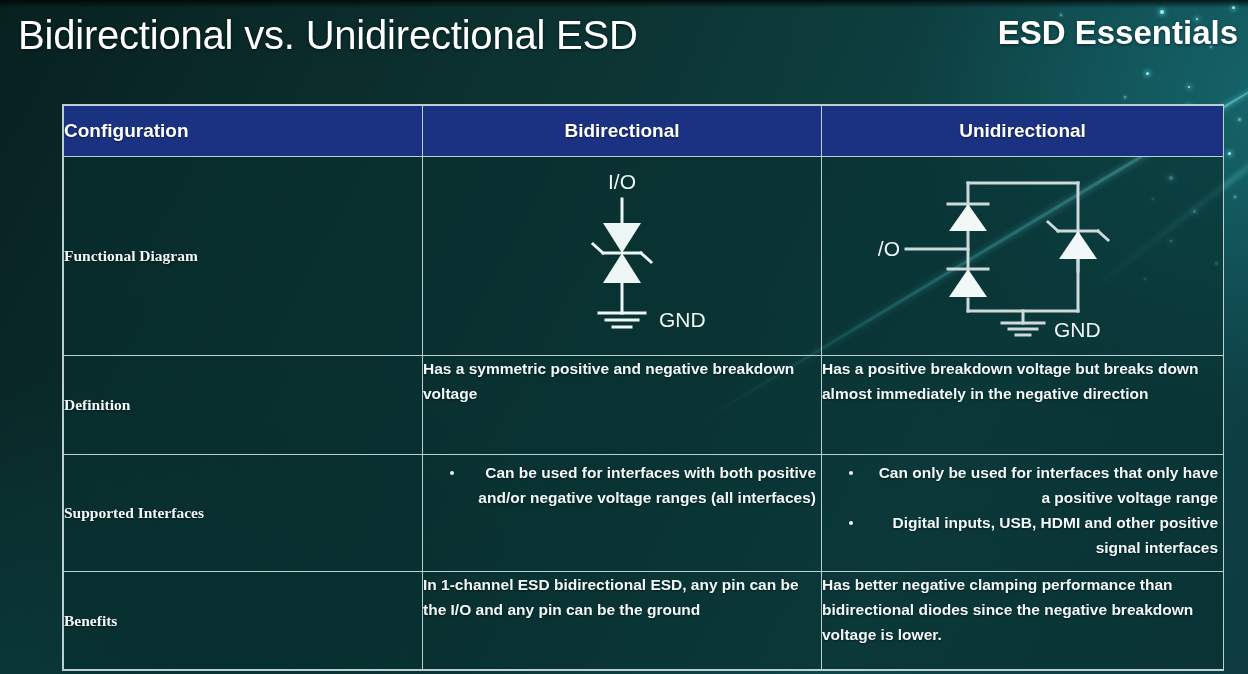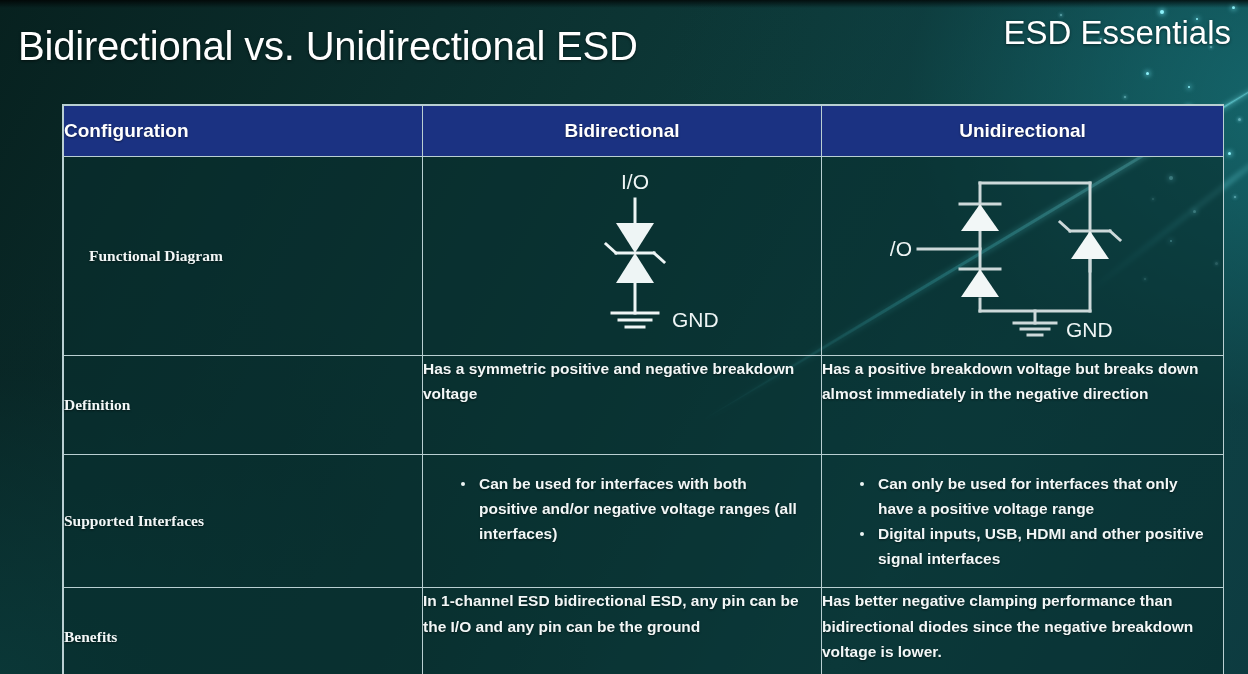--- a/index.html
+++ b/index.html
@@ -55,34 +55,34 @@
   }
   .topbar-shade {
     position: absolute;
     left: 0; top: 0; right: 0; height: 8px;
     background: linear-gradient(180deg, rgba(0,0,0,0.75), rgba(0,0,0,0));
   }
   
   .title {
     position: absolute;
     left: 18px;
-    top: 24px;
+    top: 13px;
     font-size: 40px;
     font-weight: 400;
     color: #ffffff;
     letter-spacing: -0.2px;
     text-shadow: 0 1px 3px rgba(0,0,0,0.55);
     white-space: nowrap;
   }
   .kicker {
     position: absolute;
-    right: 17px;
+    right: 10px;
     top: 14px;
     font-size: 33px;
-    font-weight: 400;
+    font-weight: 700;
     color: #ffffff;
     text-shadow: 0 1px 3px rgba(0,0,0,0.5);
     white-space: nowrap;
   }
   
   .table-wrap {
     position: absolute;
     left: 62px;
     top: 104px;
     width: 1160px;
@@ -126,32 +126,33 @@
     text-shadow: 0 1px 2px rgba(0,0,0,0.5);
     font-family: Liberation Serif, serif;
   }
   td.body {
     font-size: 15.5px;
     font-weight: 600;
     padding: 10px 12px 12px 12px;
     line-height: 1.62;
     text-shadow: 0 1px 2px rgba(0,0,0,0.5);
   }
-  tr.r-diagram td { height: 198px; padding-left: 25px; }
+  tr.r-diagram td { height: 198px; }
   tr.r-definition td { height: 98px; vertical-align: top; margin-left: 19px; }
   tr.r-interfaces td { height: 116px; vertical-align: top; }
   tr.r-benefits td { height: 97px; vertical-align: top; }
   tr.r-definition td.rowlabel,
   tr.r-interfaces td.rowlabel,
   tr.r-benefits td.rowlabel { vertical-align: middle; }
 
   ul.bullets {
-    margin: 16px;
+    margin: 5px;
     padding: 0 0 0 22px;
     list-style: none;
+    text-align: right;
   }
   ul.bullets li {
     position: relative;
     margin: 0 0 0 0;
     padding-left: 18px;
   }
   ul.bullets li::before {
     content: "";
     position: absolute;
     left: 0;

